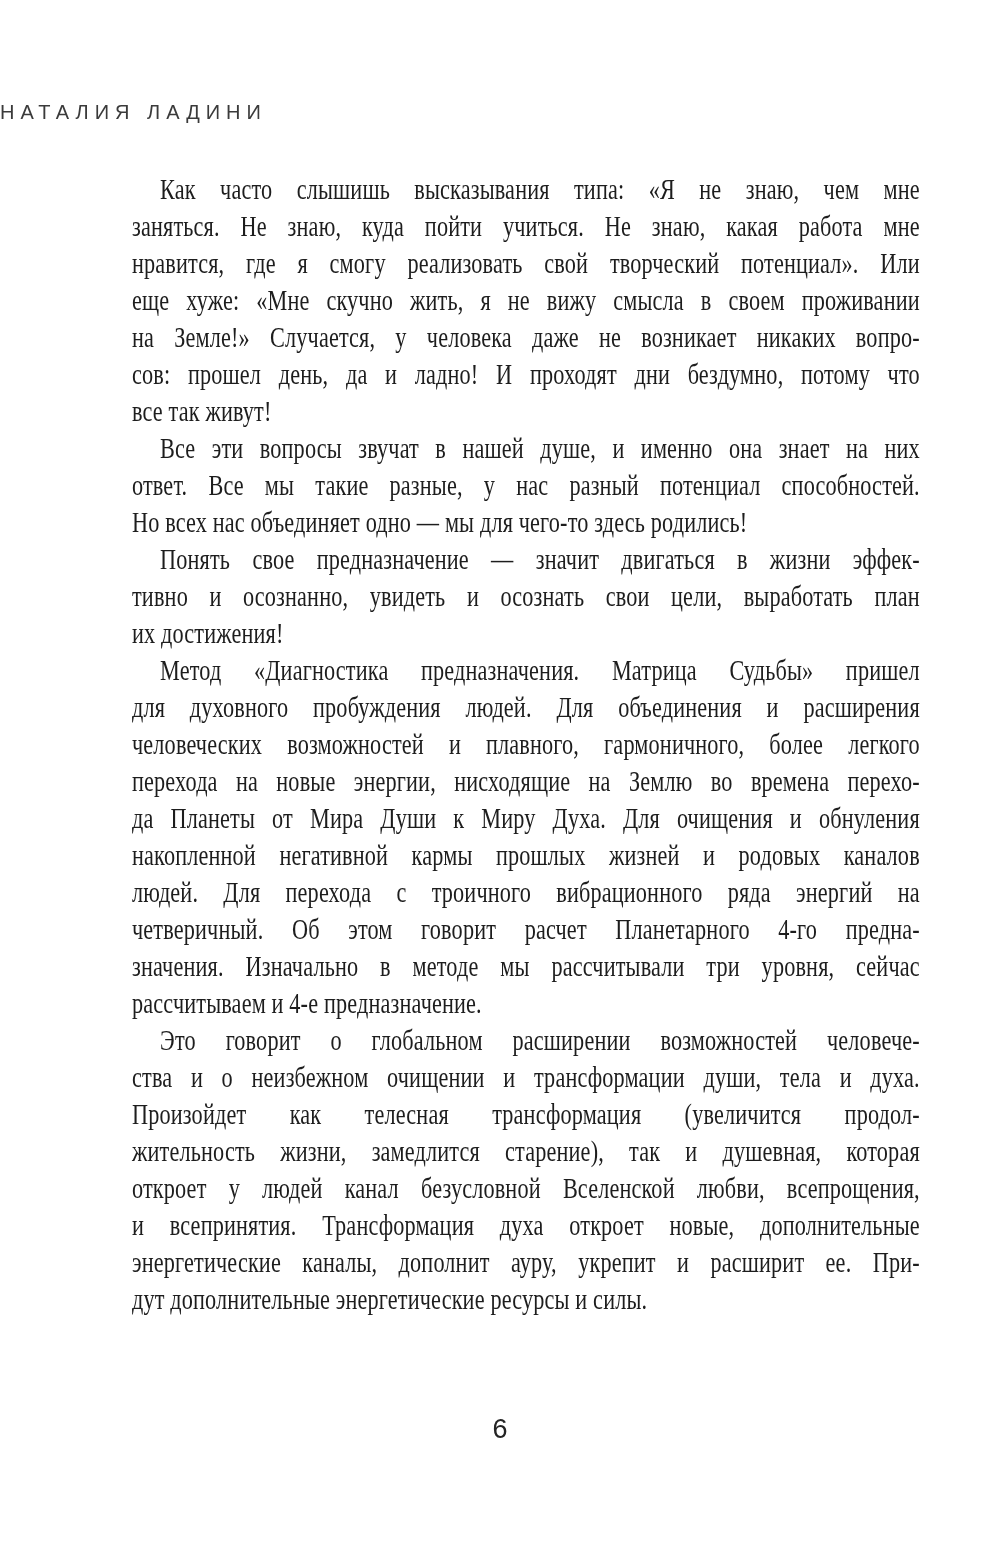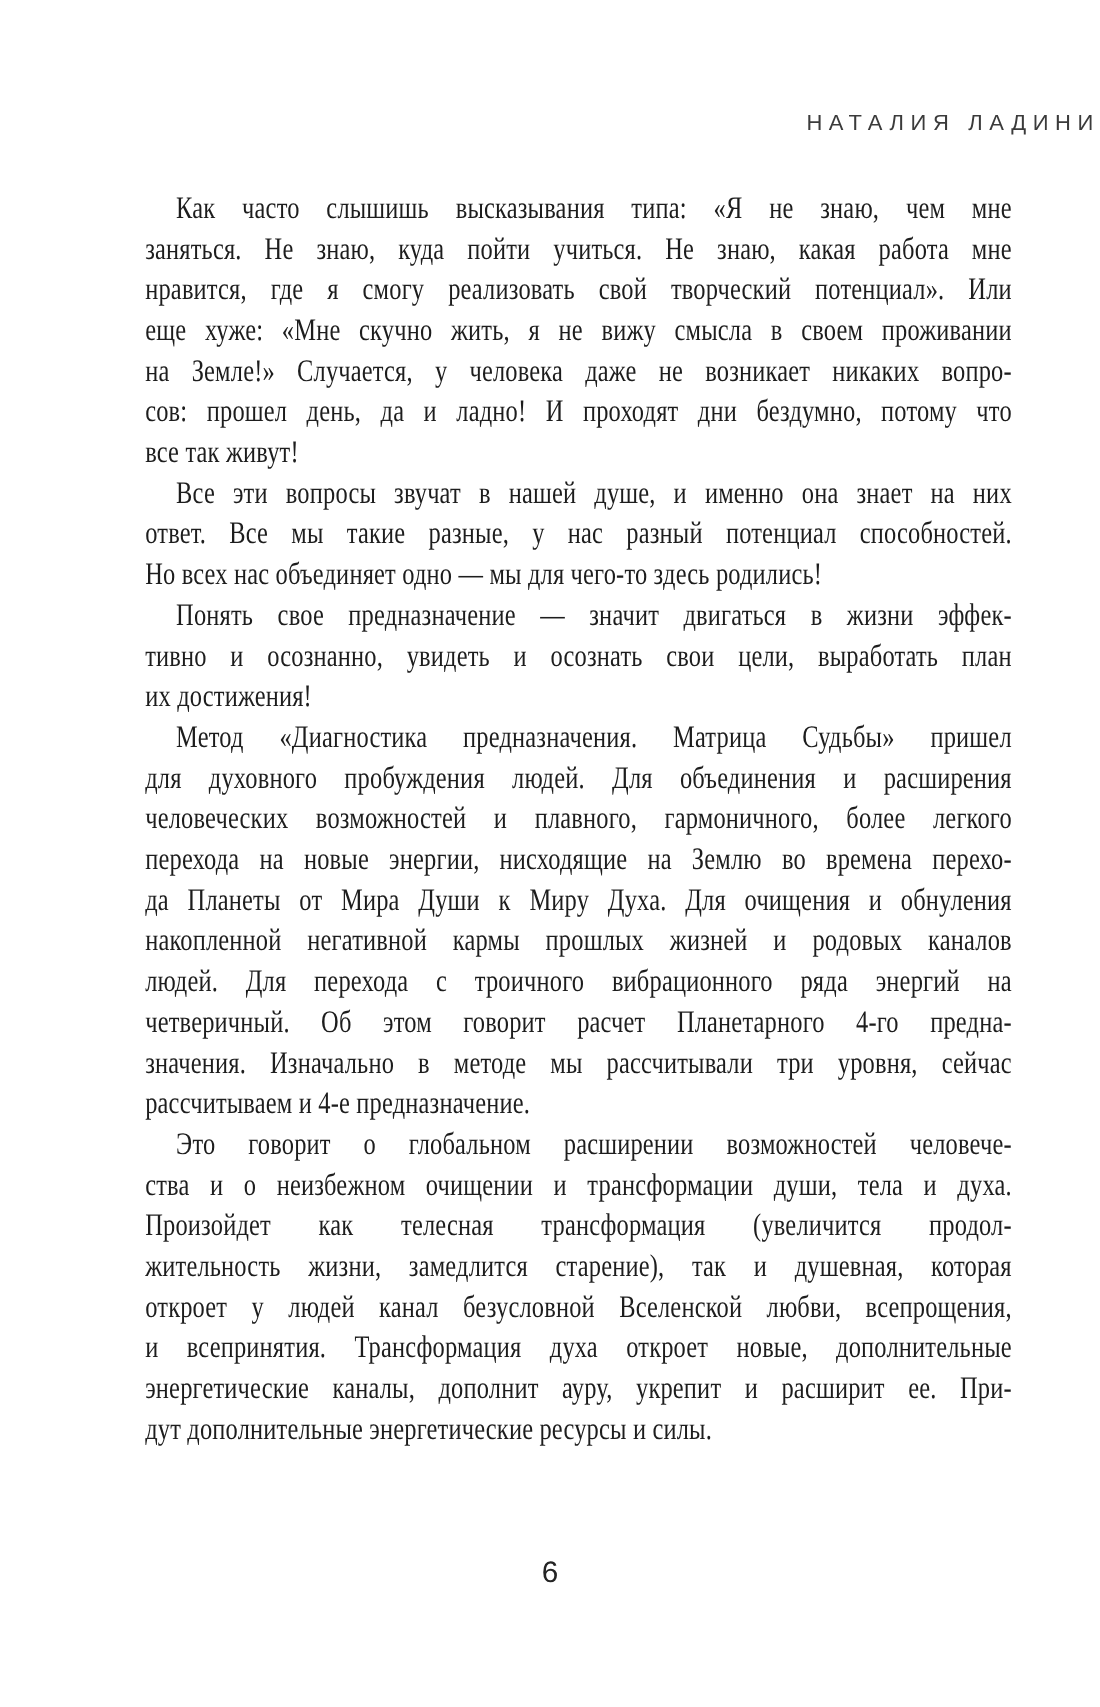--- a/index.html
+++ b/index.html
@@ -18,21 +18,21 @@
     width: 1000px;
     height: 1552px;
     background: #ffffff;
     overflow: hidden;
   }
   .running-head {
     position: absolute;
     top: 101px;
     left: 0;
     width: 1000px;
-    text-align: right;
+    text-align: left;
     font-family: "Liberation Sans", sans-serif;
     font-size: 20px;
     font-weight: 400;
     letter-spacing: 6px;
     color: #3b3b3b;
   }
   .text-block {
     position: absolute;
     left: 132px;
     top: 171px;

